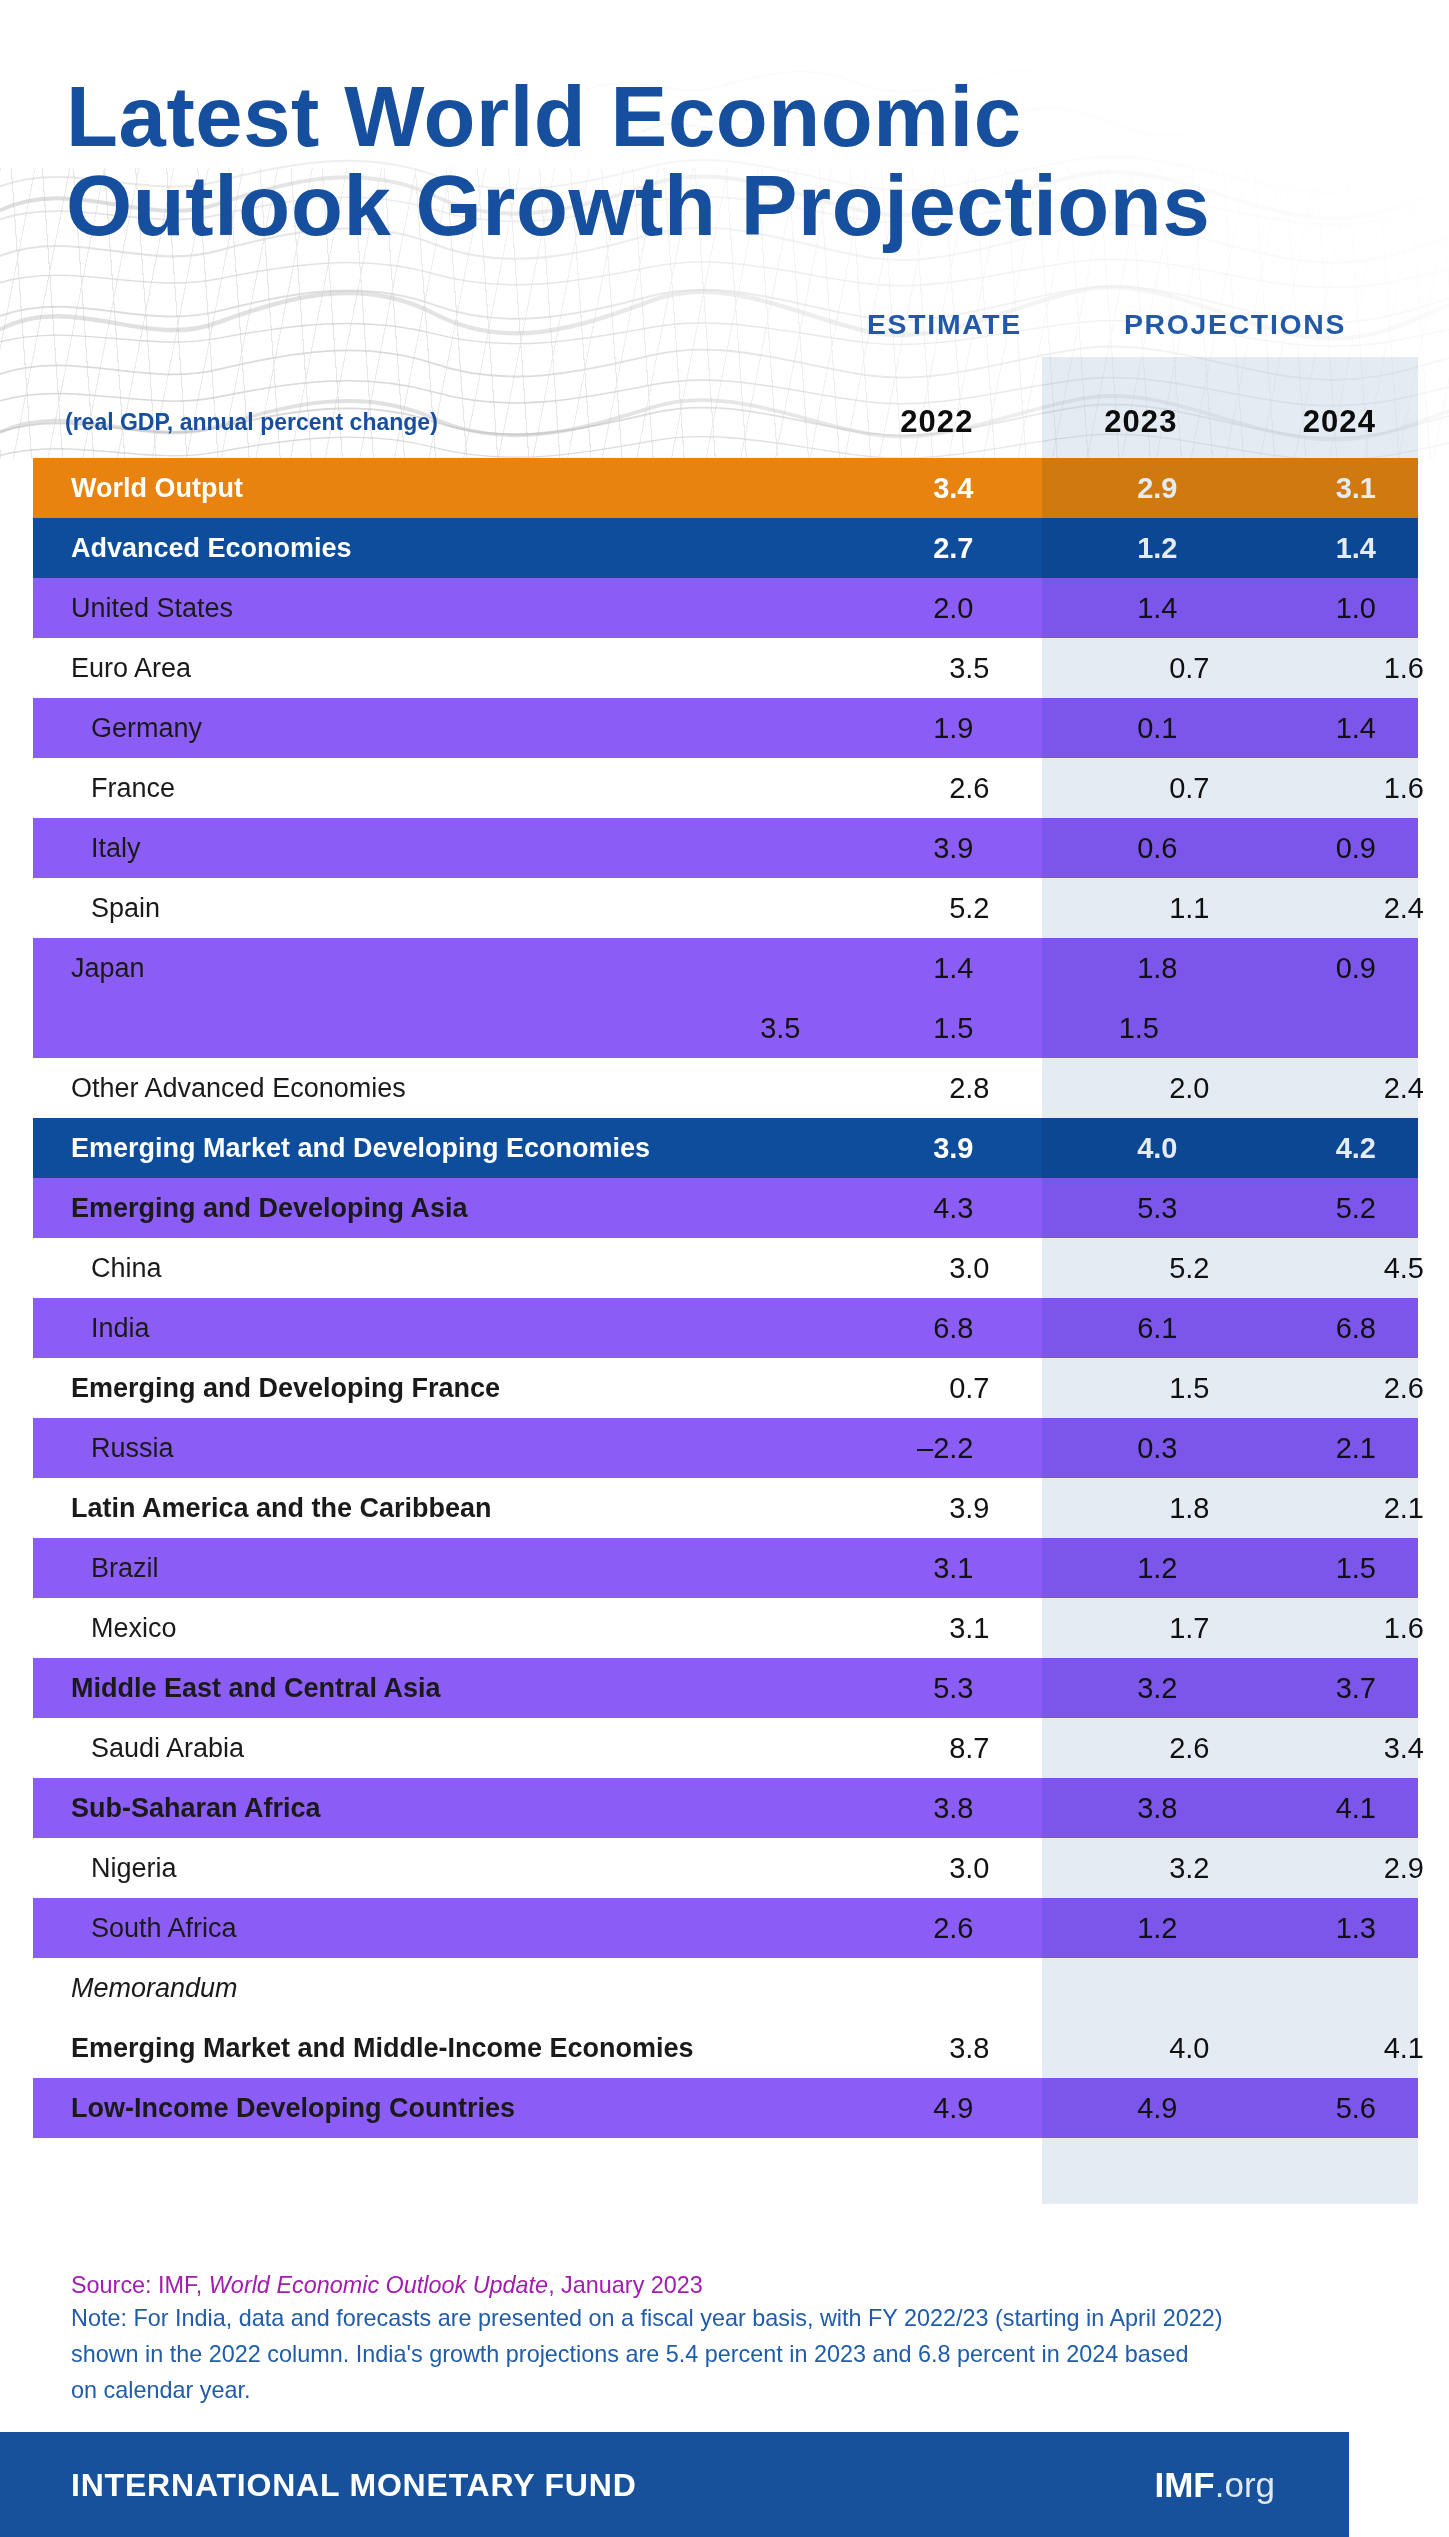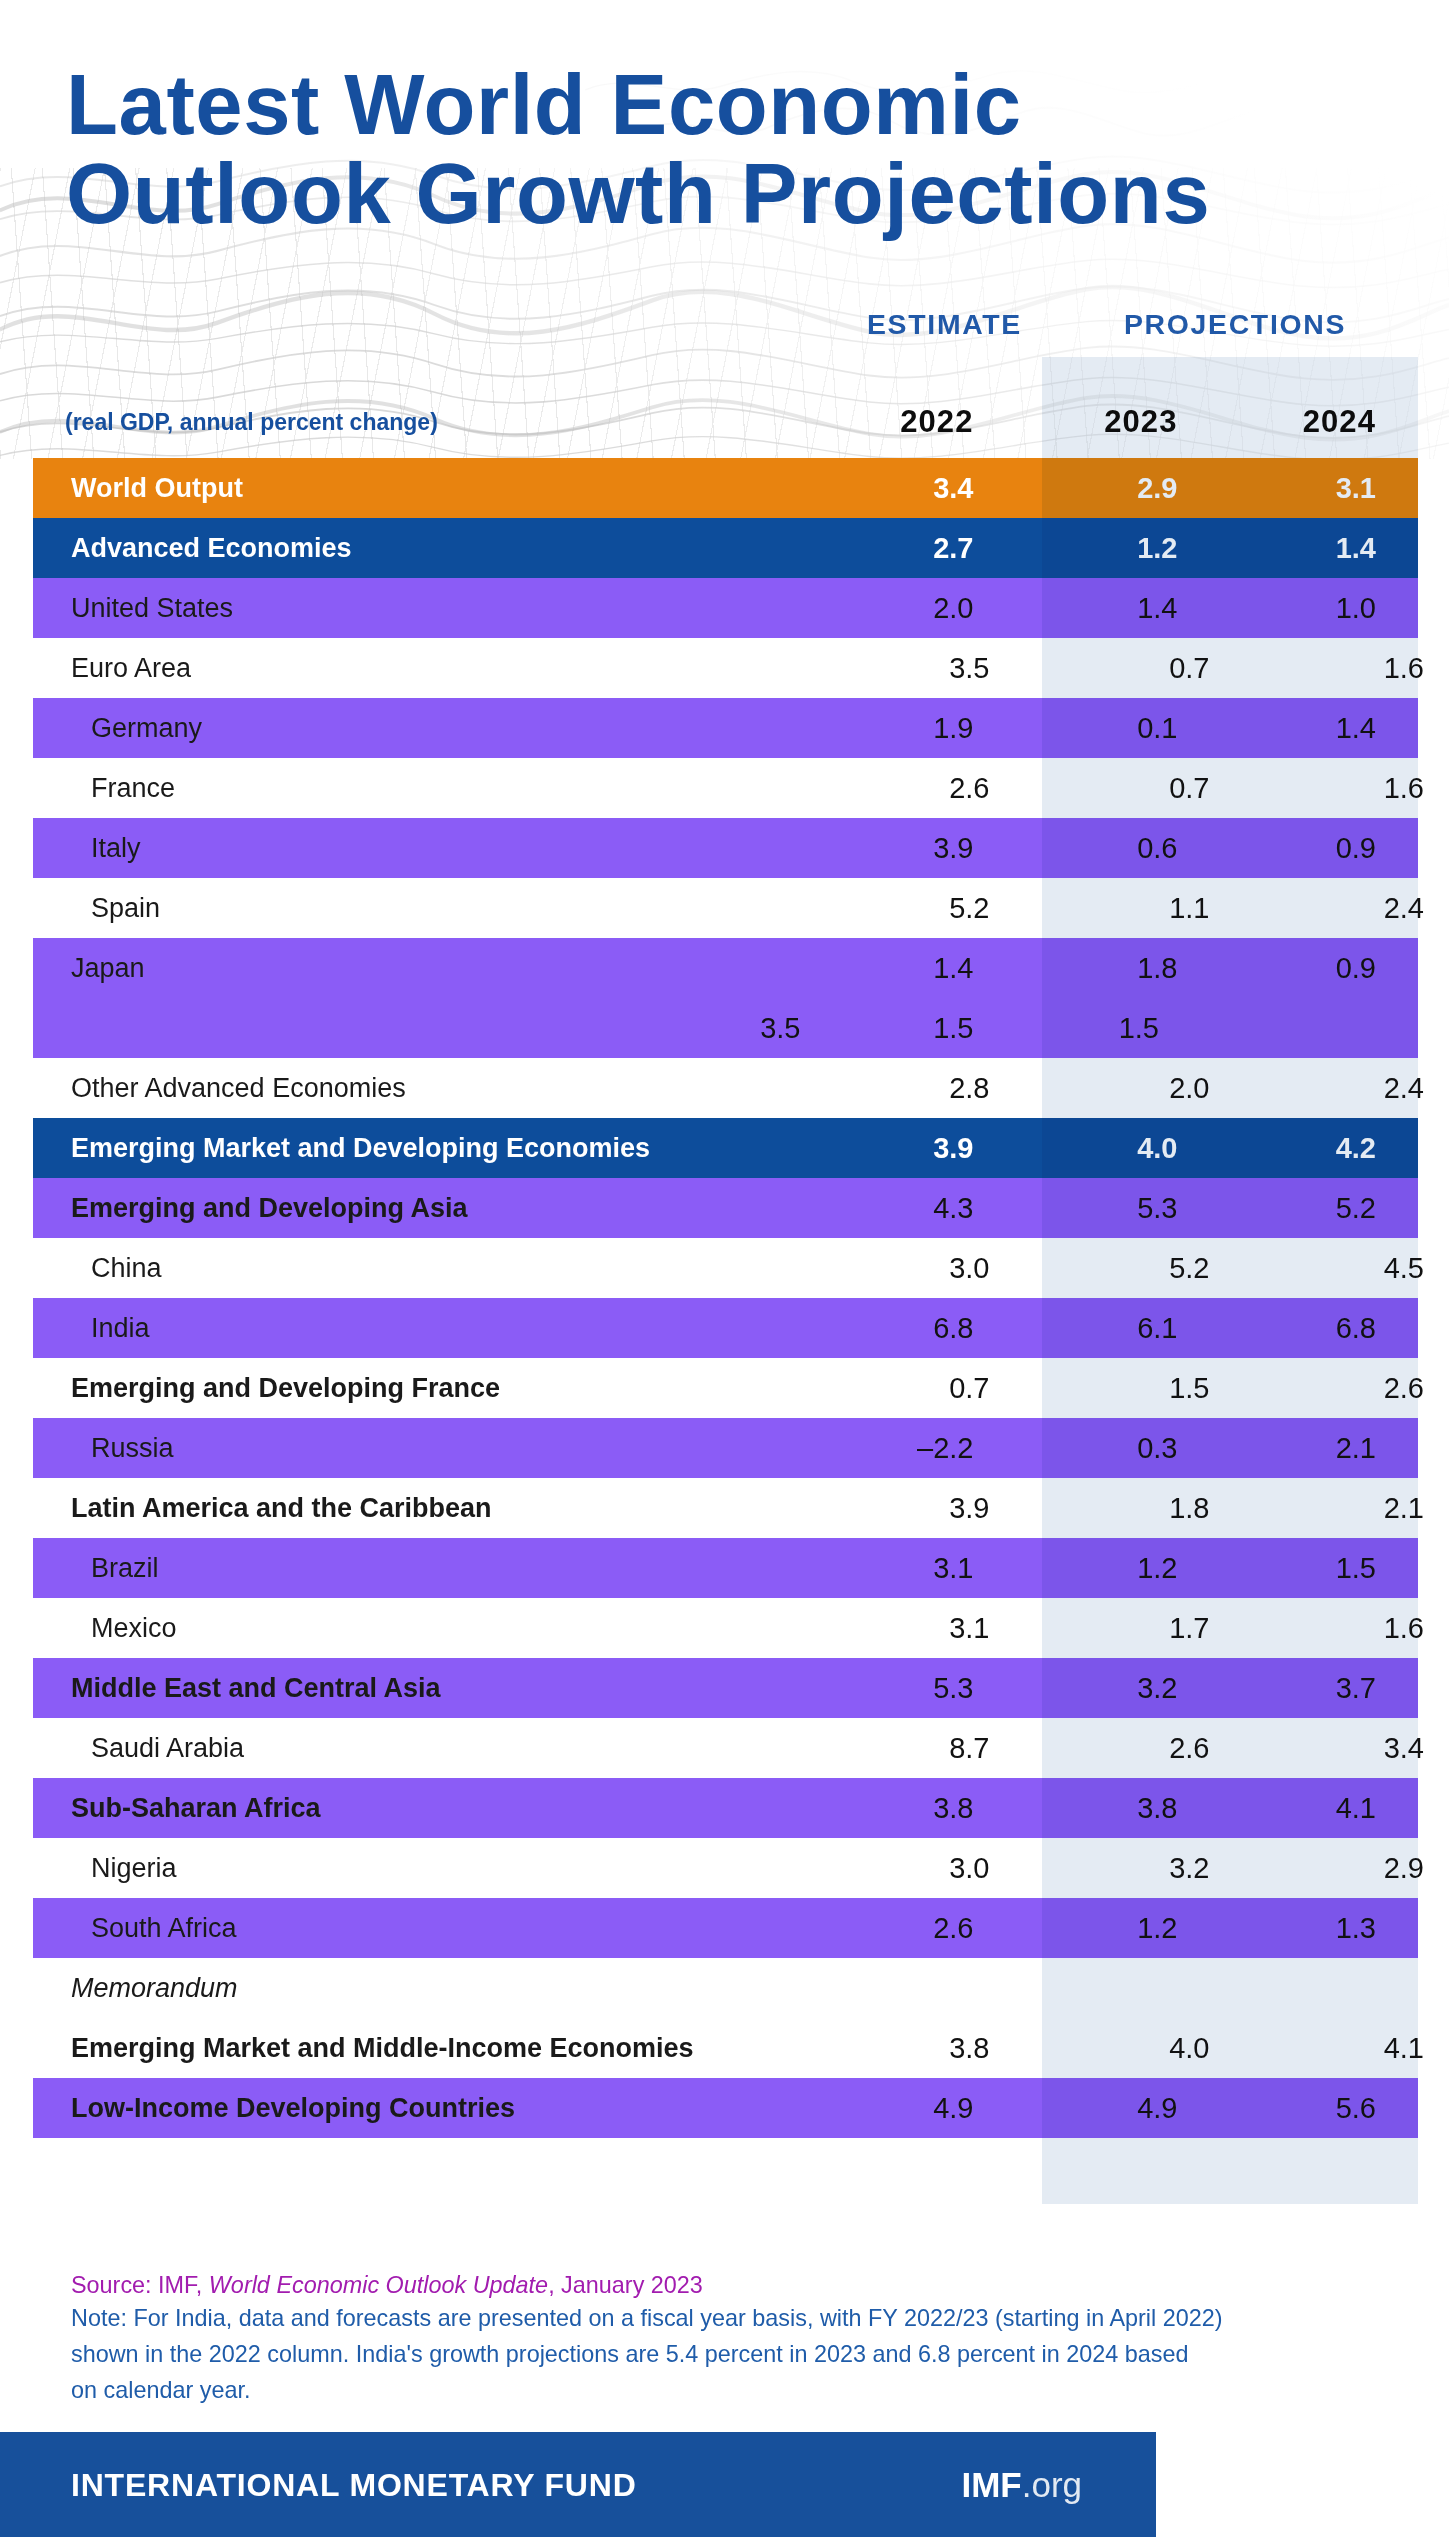--- a/index.html
+++ b/index.html
@@ -17,21 +17,21 @@
       repeating-linear-gradient(101deg, #d9d9d9 0 1.1px, transparent 1.1px 34px);
   }
   .mesh-waves { position:absolute; left:0; top:0; width:1449px; height:414px; }
   .mesh-veil {
     position:absolute; left:0; top:0; width:1449px; height:414px;
     background:linear-gradient(205deg, #ffffff 14%, rgba(255,255,255,.6) 44%, rgba(255,255,255,0) 72%);
   }
 
   
   .title {
-    position:absolute; left:66px; top:60px; z-index:3;
+    position:absolute; left:66px; top:72px; z-index:3;
     font-size:85px; line-height:1.05; font-weight:800; letter-spacing:0.6px;
     color:#164F9E; white-space:pre-line;
   }
   .col-group-label {
     position:absolute; top:308px; z-index:3; text-align:center;
     font-size:28.4px; font-weight:700; letter-spacing:1.7px; color:#2159A8;
   }
   .estimate-label { left:858px; width:173px; }
   .projections-label { left:1111px; width:248px; }
 
@@ -80,21 +80,21 @@
   }
   .source-line .ital { font-style:italic; }
   .note-block {
     position:absolute; left:71px; top:2300px; z-index:3;
     font-size:23.4px; line-height:36px; color:#1F5CA9;
   }
   .note-line { white-space:nowrap; }
 
   
   .footer {
-    position:absolute; left:0; top:2432px; width:1156px; height:106px; z-index:5;
+    position:absolute; left:0; top:2432px; width:1349px; height:106px; z-index:5;
     background:#17509B; display:flex; align-items:center; justify-content:space-between;
   }
   .footer-left {
     padding-left:71px; font-size:32px; font-weight:700; letter-spacing:0.8px; color:#ffffff;
   }
   .footer-right { padding-right:74px; font-size:35px; color:#ffffff; }
   .footer-right .imf-bold { font-weight:800; }
   .footer-right .imf-org { font-weight:400; opacity:.88; }
 </style>
 </head>

